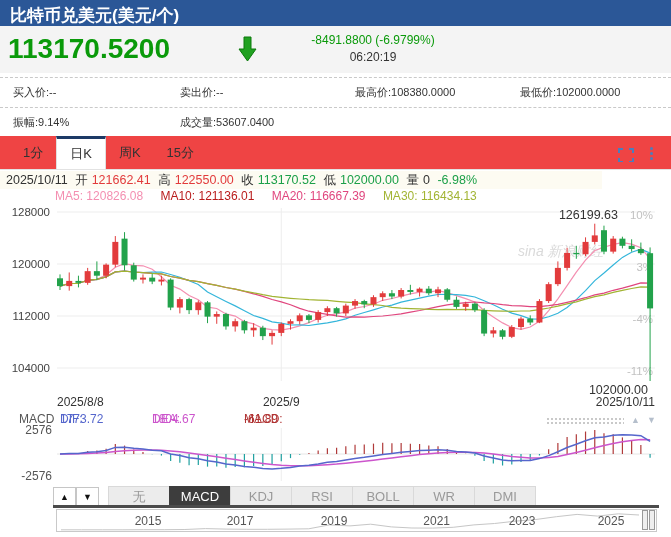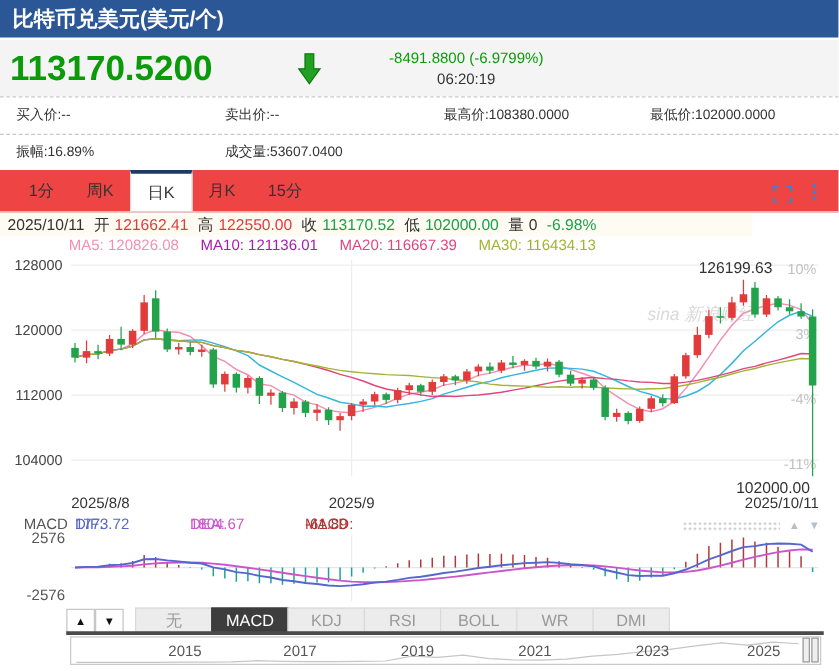--- a/index.html
+++ b/index.html
@@ -6,21 +6,21 @@
   .app{position:relative;width:671px;height:537px;overflow:hidden;background:#fff;
        font-family:"Liberation Sans","DejaVu Sans",sans-serif;text-decoration:underline;-webkit-font-smoothing:antialiased;}
   .abs{position:absolute;}
 
   
   .hdr{left:0;top:0;width:671px;height:30px;background:#2b5797;color:#fff;display:flex;align-items:center;}
   .hdr .title{font-size:17px;margin-left:10px;font-weight:600;}
   .hdr .warn{font-size:17px;font-weight:700;margin-left:36px;letter-spacing:1px;}
 
   
-  .quote{left:0;top:32px;width:671px;height:47px;background:#f4f4f4;}
+  .quote{left:0;top:26px;width:671px;height:47px;background:#f4f4f4;}
   .price{left:8px;top:7px;font-size:28px;font-weight:bold;color:#0a9a0a;}
   .arrow{left:238px;top:10px;}
   .chg{left:268px;top:7px;width:210px;text-align:center;font-size:12px;color:#0a9a0a;}
   .chg .time{color:#333;margin-top:3px;}
 
   
   .info{left:0;top:77px;width:671px;height:58px;background:#fff;border-top:1px dashed #c9c9c9;}
   .irow{position:absolute;left:0;width:671px;height:29px;line-height:29px;font-size:11px;color:#333;}
   .irow.r1{top:0;border-bottom:1px dashed #c9c9c9;}
   .irow.r2{top:30px;border-bottom:1px dashed #c9c9c9;}
@@ -85,30 +85,29 @@
   </div>
 
   <div class="abs info">
     <div class="irow r1">
       <span class="cell c0"><span>买入价:</span><span>--</span></span>
       <span class="cell c1"><span>卖出价:</span><span>--</span></span>
       <span class="cell c2"><span>最高价:</span><span>108380.0000</span></span>
       <span class="cell c3"><span>最低价:</span><span>102000.0000</span></span>
     </div>
     <div class="irow r2">
-      <span class="cell c0"><span>振幅:</span><span>16.89%</span></span>
+      <span class="cell c0"><span>振幅:</span><span>9.14%</span></span>
       <span class="cell c1"><span>成交量:</span><span>53607.0400</span></span>
     </div>
   </div>
 
   <div class="abs tabbar">
     <div class="ptab">1分</div>
+    <div class="ptab active">日K</div>
     <div class="ptab">周K</div>
-    <div class="ptab active">日K</div>
-    <div class="ptab">月K</div>
     <div class="ptab">15分</div>
   </div>
   <svg class="abs fsicon" width="16" height="15">
     <path d="M1 5 V1 H5 M11 1 H15 V5 M15 10 V14 H11 M5 14 H1 V10" fill="none" stroke="#4a7ebd" stroke-width="2"></path>
   </svg>
   <div class="abs kebab">
       <i></i>
       <i></i>
       <i></i>
     </div>
@@ -118,21 +117,21 @@
     <span>开</span><span style="color: rgb(226, 59, 60);">121662.41</span>
     <span>高</span><span style="color: rgb(226, 59, 60);">122550.00</span>
     <span>收</span><span style="color: rgb(28, 160, 73);">113170.52</span>
     <span>低</span><span style="color: rgb(28, 160, 73);">102000.00</span>
     <span>量</span><span style="color: rgb(51, 51, 51);">0</span>
     <span style="color: rgb(28, 160, 73);">-6.98%</span>
   </div>
 
   <div class="abs mabar">
     <span class="ma" style="color: rgb(244, 143, 177);"><span>MA5:</span> <span>120826.08</span></span>
-    <span class="ma" style="color: #a21caf; margin-top: 20px;"><span>MA10:</span> <span>121136.01</span></span>
+    <span class="ma" style="color: #b91c1c; margin-top: 20px;"><span>MA10:</span> <span>121136.01</span></span>
     <span class="ma" style="color: rgb(224, 70, 126);"><span>MA20:</span> <span>116667.39</span></span>
     <span class="ma" style="color: rgb(162, 180, 51);"><span>MA30:</span> <span>116434.13</span></span>
   </div>
 
   <svg id="mainChart" class="abs" width="671" height="209">
       <g>
         <line x1="57" x2="655" y1="8" y2="8" stroke="#ededed" stroke-width="1"></line>
         <text x="50" y="12" fill="#444" text-anchor="end" font-size="11.5">128000</text>
         <text x="653" y="15" fill="#c2c2c2" text-anchor="end" font-size="11.5">10%</text>
         <line x1="57" x2="655" y1="60" y2="60" stroke="#ededed" stroke-width="1"></line>
@@ -396,19 +395,19 @@
   </div>
   <div class="abs darkrule"></div>
 
   <div class="abs nav">
     <svg id="navChart" width="599" height="21">
         <path d="M4.0,19.8 L24.6,19.8 L45.3,19.8 L65.9,19.8 L86.6,19.7 L107.2,19.7 L127.9,19.5 L148.5,18.6 L169.1,19.1 L189.8,19.3 L210.4,19.3 L231.1,19.1 L251.7,18.8 L272.4,14.9 L293.0,15.9 L313.6,14.2 L334.3,16.9 L354.9,18.0 L375.6,18.1 L396.2,17.3 L416.9,14.9 L437.5,13.5 L458.1,11.2 L478.8,9.5 L499.4,6.7 L520.1,4.4 L540.7,6.1 L561.4,3.8 L582.0,5.0" fill="none" stroke="#c6c6c6" stroke-width="1"></path>
       </svg>
     <span class="yr" style="left:69px;">2015</span>
     <span class="yr" style="left:161px;">2017</span>
     <span class="yr" style="left:255px;">2019</span>
-    <span class="yr" style="left:349px;">2021</span>
+    <span class="yr" style="left:349px;text-align:right;">2021</span>
     <span class="yr" style="left:443px;">2023</span>
     <span class="yr" style="left:532px;">2025</span>
     <div class="handle" style="left:585px;"></div>
     <div class="handle" style="left:592px;"></div>
   </div>
 </div>
 
 </body></html>

